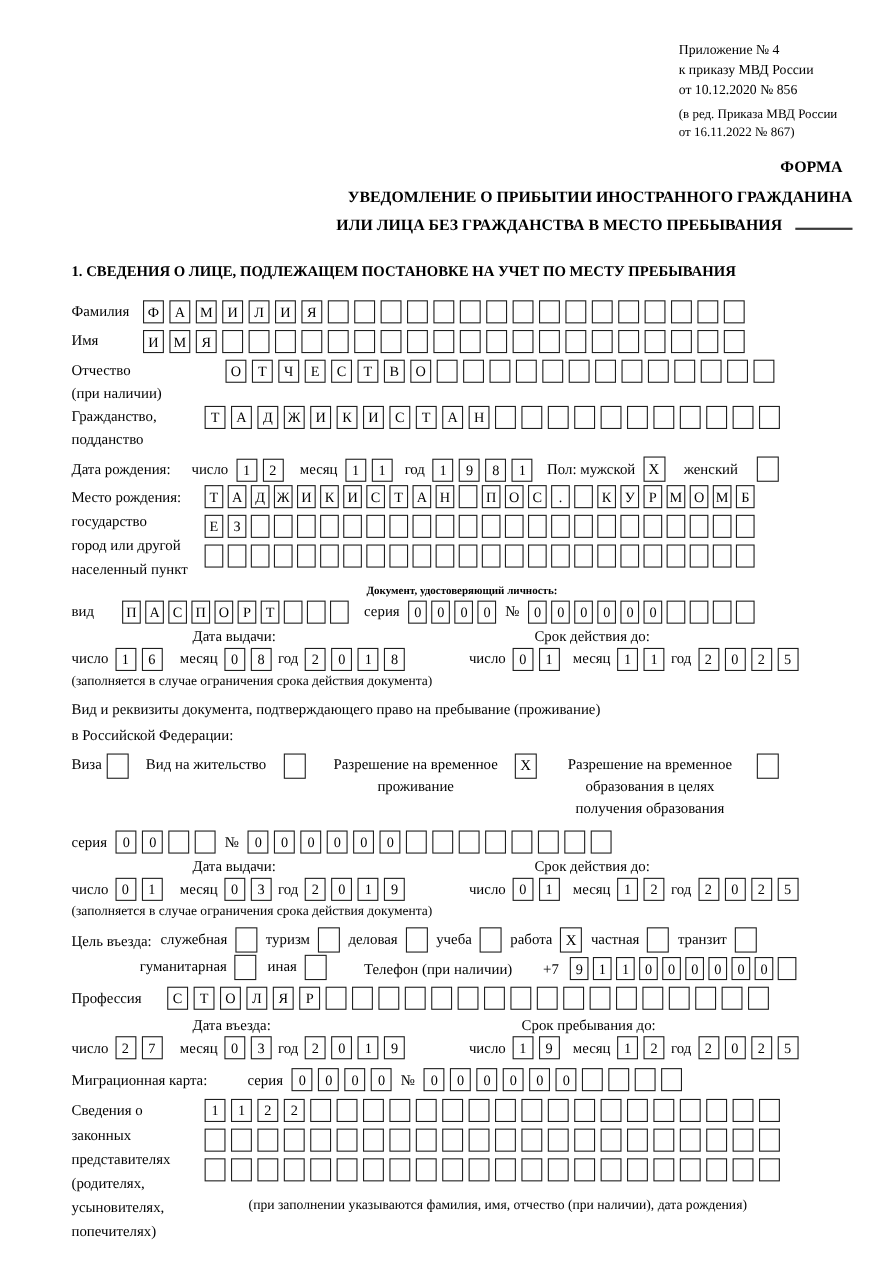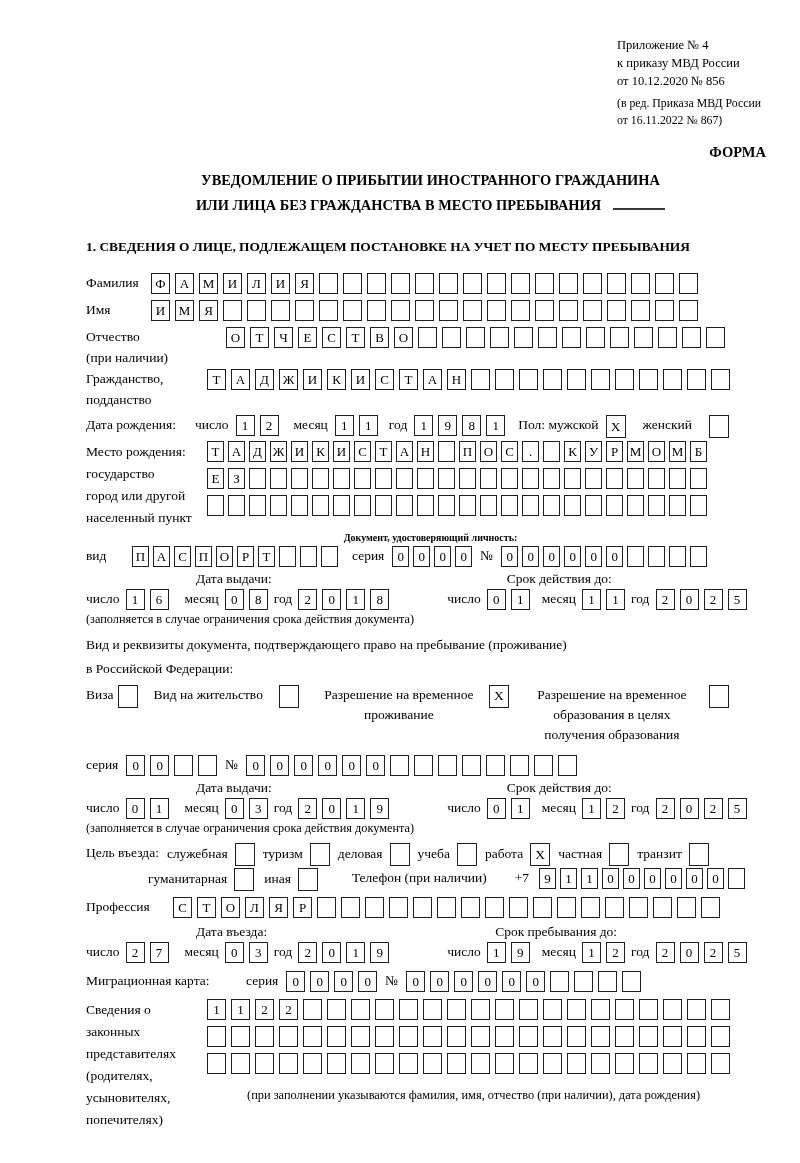--- a/index.html
+++ b/index.html
@@ -1,28 +1,28 @@
 <!DOCTYPE html>
 <html><head>
 <meta charset="utf-8">
 <style>
   * { margin:0; padding:0; box-sizing:border-box; }
   html,body { background:#888; }
   .page {
     width:800px; height:1163px; margin:0 auto; background:#ffffff;
     font-family:"Liberation Serif", serif; color:#000;
-    position:relative; padding:38px 25px 0 86px; overflow:hidden;
+    position:relative; padding:38px 25px 0 65px; overflow:hidden;
   }
   .annex { position:absolute; left:617px; top:36px; font-size:12.5px; line-height:1.45; }
   .annex .amend { margin-top:5px; font-size:11.8px; line-height:1.45; }
   .forma { position:absolute; right:34px; top:144px; font-weight:bold; font-size:14.5px; }
-  .title { margin-top:130px; text-align:center; font-weight:bold; font-size:14.4px; line-height:1.75; }
+  .title { margin-top:130px; text-align:right; font-weight:bold; font-size:14.4px; line-height:1.75; }
   .title-underline { display:inline-block; width:52px; border-bottom:2px solid #3a3a3a; margin-left:12px; }
   .sec-heading { margin-top:21px; font-weight:bold; font-size:13.4px; }
-  .frow { display:flex; align-items:flex-start; }
+  .frow { display:flex; align-items:flex-end; }
   .top { align-items:flex-start; }
   .lbl { font-size:13.5px; line-height:1.55; flex:none; }
   .cells { display:flex; gap:5px; flex:none; }
   .cell {
     width:19px; height:21px; border:1.7px solid #1f1f1f; flex:none;
     display:flex; align-items:center; justify-content:center;
     font-size:13px; line-height:1;
   }
   .tight { gap:4px; }
   .tight .cell { width:17px; }

